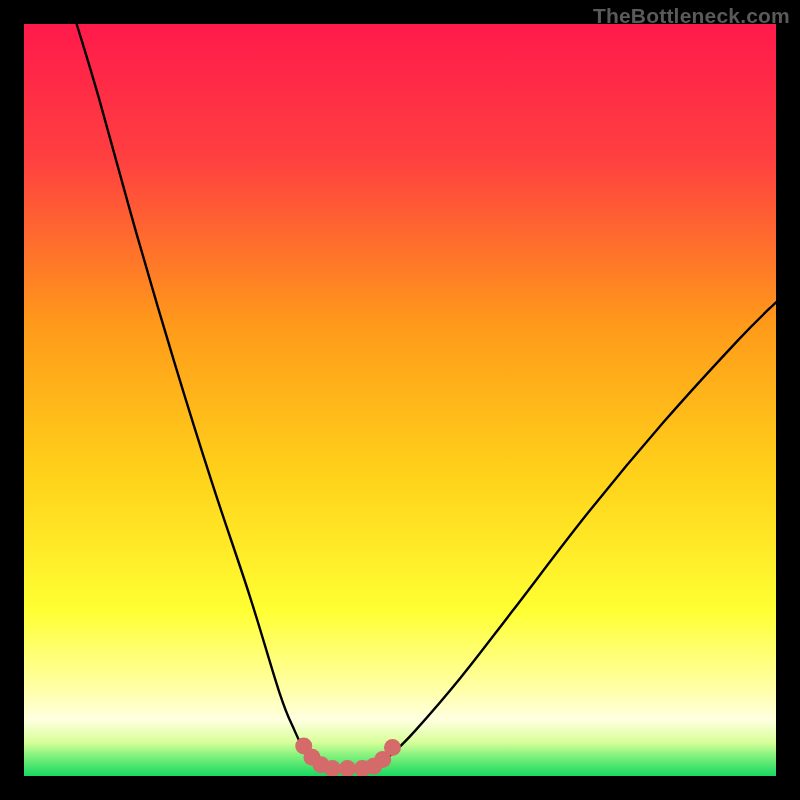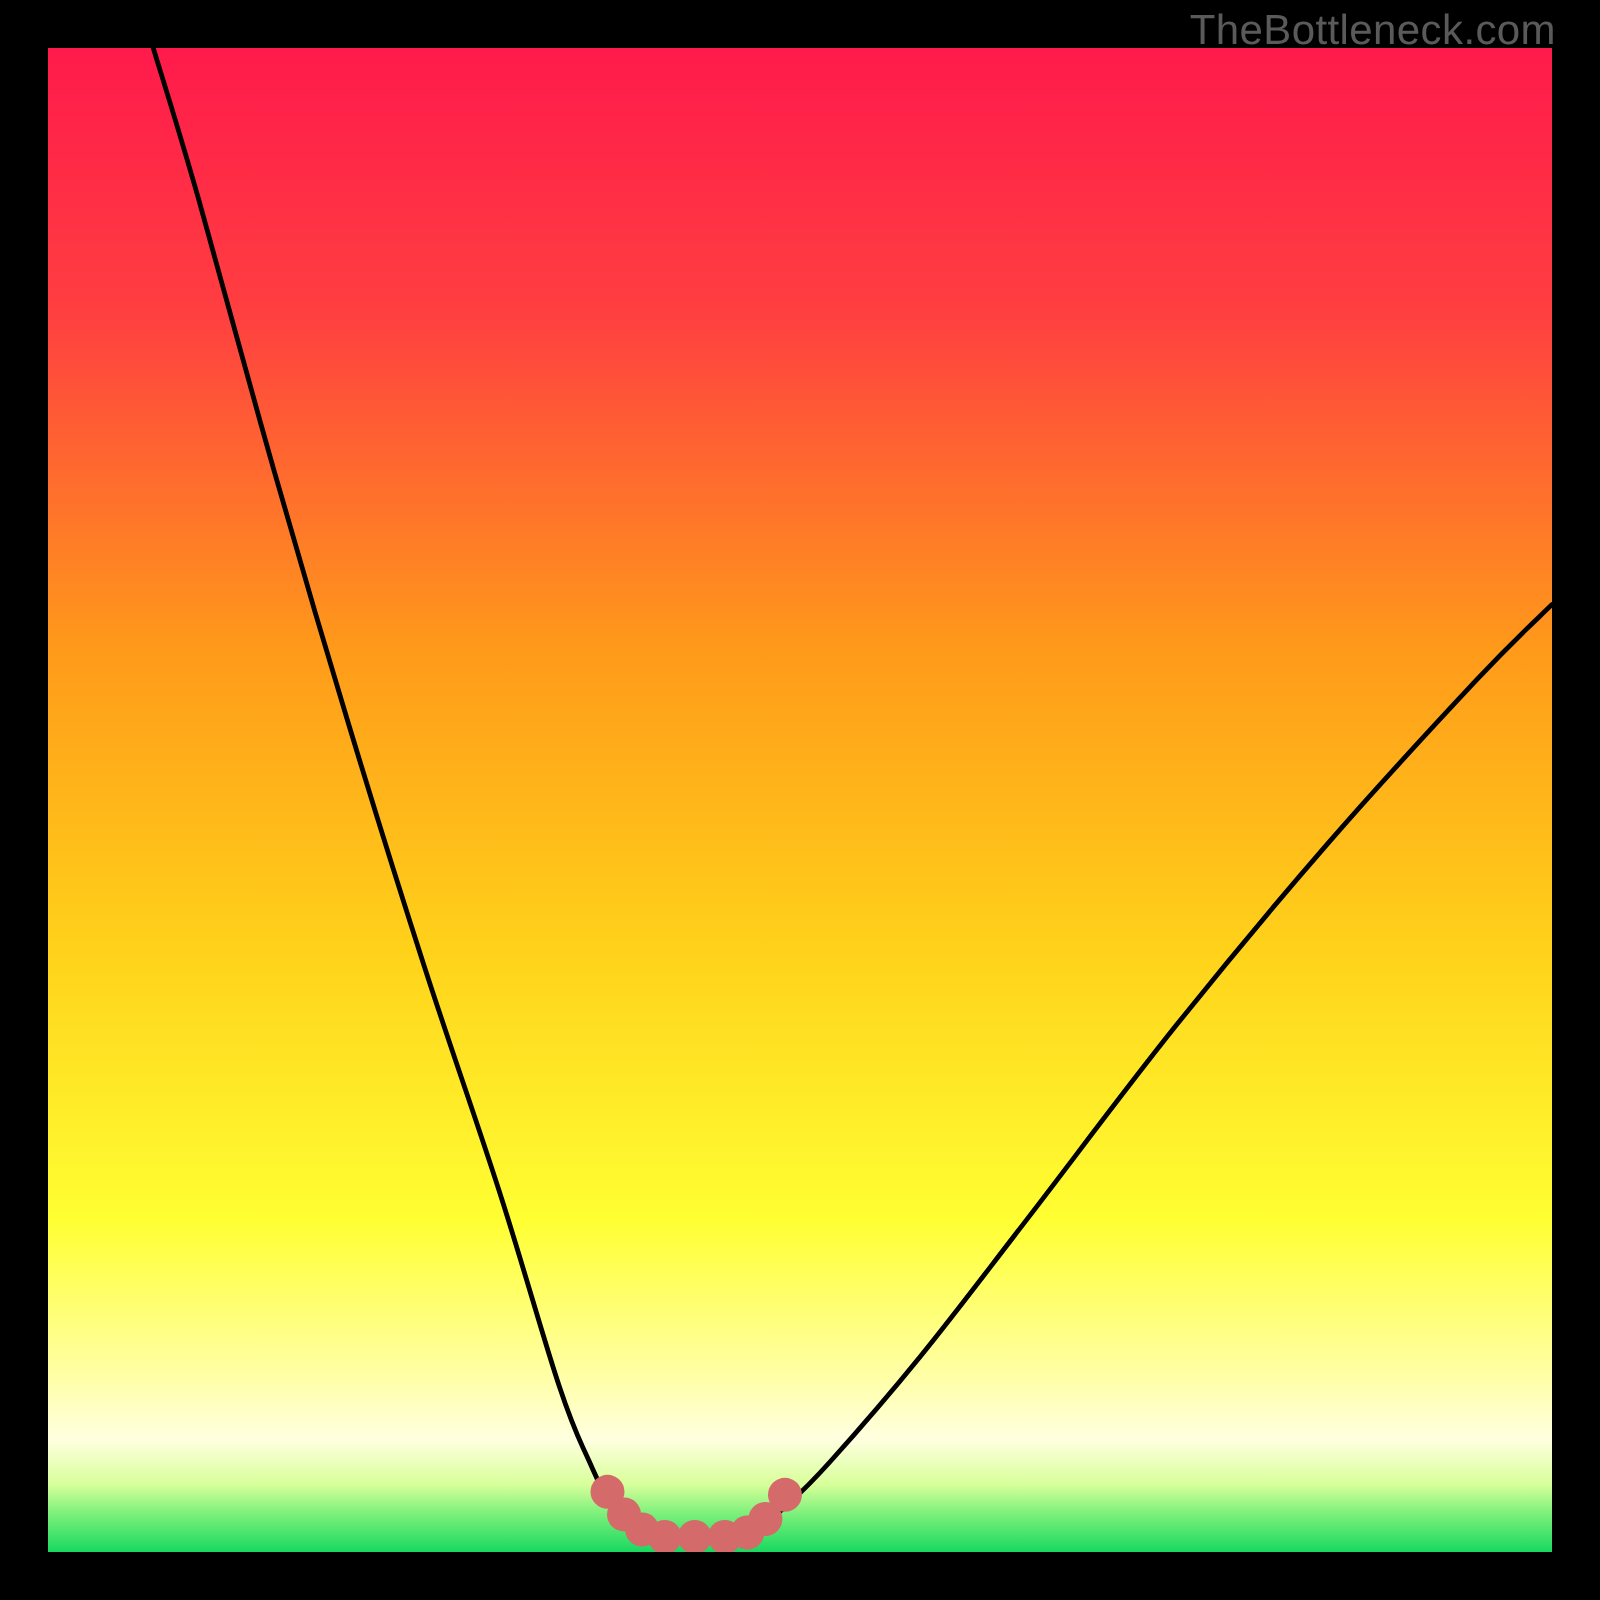--- a/index.html
+++ b/index.html
@@ -25,24 +25,24 @@
     height: 752px;
   }
   .plot svg {
     display: block;
     width: 752px;
     height: 752px;
   }
   .watermark {
     position: absolute;
     top: 4px;
-    right: 22px;
+    right: 10px;
     color: #5a5a5a;
     font-size: 21px;
-    font-weight: 400;
+    font-weight: 700;
     letter-spacing: 0.2px;
     user-select: none;
   }
 </style>
 </head>
 <body>
 
 <div class="stage">
 
   <div class="plot">

